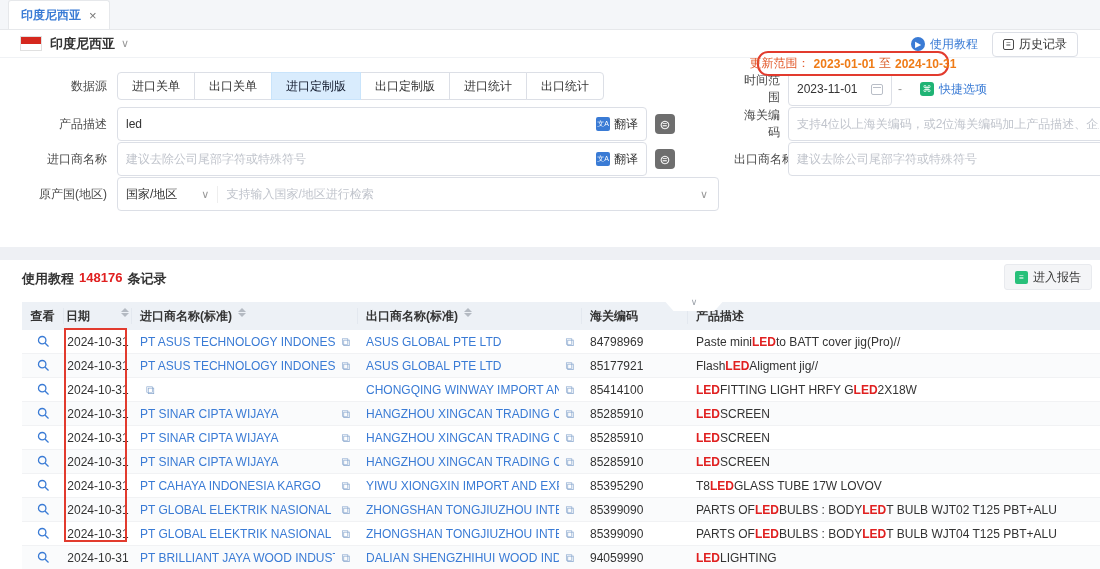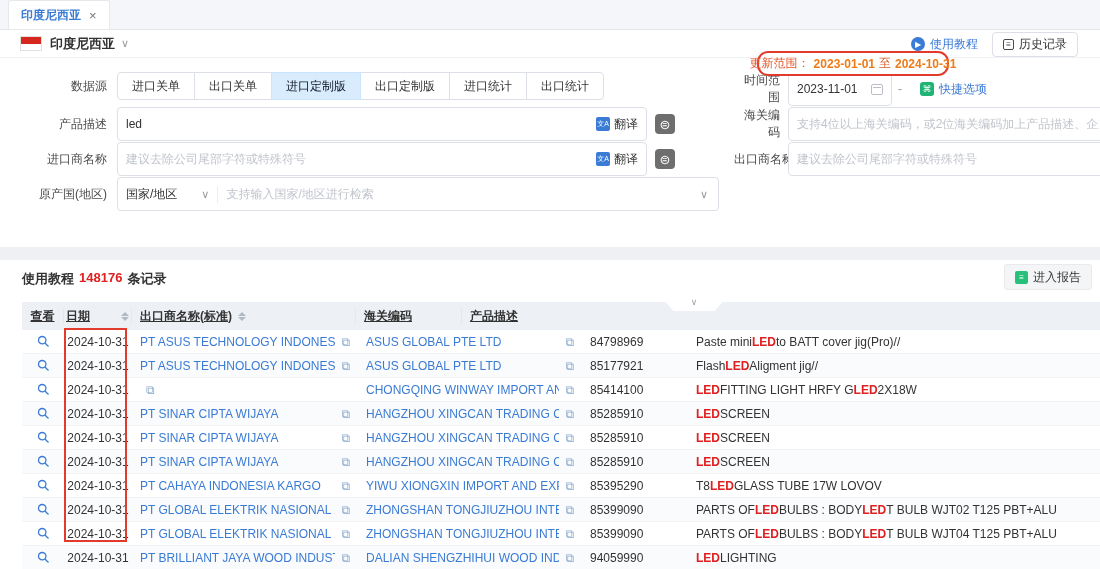--- a/index.html
+++ b/index.html
@@ -63,21 +63,21 @@
 
   
   .results { position:absolute; left:0; top:260px; width:1100px; height:309px; background:#fff; }
   .count-line { position:absolute; left:22px; top:10px; font-size:13px; font-weight:bold; color:#333; display:flex; gap:5px; }
   .count-line .num { color:#e02020; }
   .report-btn { position:absolute; right:8px; top:4px; height:26px; background:#f4f5f7; border:1px solid #e8eaee; border-radius:3px; display:flex; align-items:center; gap:5px; padding:0 10px; color:#333; cursor:pointer; }
   .rep-ic { width:13px; height:13px; background:#28c07a; border-radius:2px; color:#fff; font-size:8px; display:flex; align-items:center; justify-content:center; }
 
   .tbl { position:absolute; left:22px; top:42px; width:1078px; }
   .thead { display:flex; background:#edf1f6; height:28px; align-items:center; font-weight:bold; color:#333; }
-  .th { padding:0 8px; display:flex; align-items:center; gap:6px; border-right:1px solid #e3e8ef; height:16px; white-space:nowrap; overflow:hidden;text-decoration:underline; }
+  .th { padding:0 8px; display:flex; align-items:flex-start; gap:6px; border-right:1px solid #e3e8ef; height:16px; white-space:nowrap; overflow:hidden; }
   .th:last-child { border-right:none; }
   .trow { display:flex; height:24px; align-items:center; border-bottom:1px solid #f1f2f4; }
   .trow:nth-child(even) { background:#fafbfc; }
   .td { padding:0 8px; white-space:nowrap; overflow:hidden; display:flex; align-items:center; }
   .c0 { width:42px; justify-content:center; }
   .c1 { width:68px; justify-content:center; padding:0 2px; }
   .c2 { width:226px; } .c3 { width:224px; } .c4 { width:106px; } .c5 { flex:1; }
   .name { color:#3a7bd5; flex:1; overflow:hidden; white-space:nowrap; cursor:pointer; }
   .copy-ic { color:#8aa8cf; font-size:12px; margin-left:6px; cursor:pointer; flex:none; }
   .sortgrp { display:inline-flex; flex-direction:column; gap:1px; }
@@ -241,20 +241,27 @@
         <div class="th c0">
           <span>查看</span>
         </div>
         <div class="th c1" style="justify-content: space-between;">
           <span>日期</span>
           <span class="sortgrp">
             <i class="up"></i>
             <i class="dn"></i>
           </span>
         </div>
+        <div class="th c2">
+          <span>进口商名称(标准)</span>
+          <span class="sortgrp">
+            <i class="up"></i>
+            <i class="dn"></i>
+          </span>
+        </div>
         <div class="th c3">
           <span>出口商名称(标准)</span>
           <span class="sortgrp">
             <i class="up"></i>
             <i class="dn"></i>
           </span>
         </div>
         <div class="th c4">
           <span>海关编码</span>
         </div>

